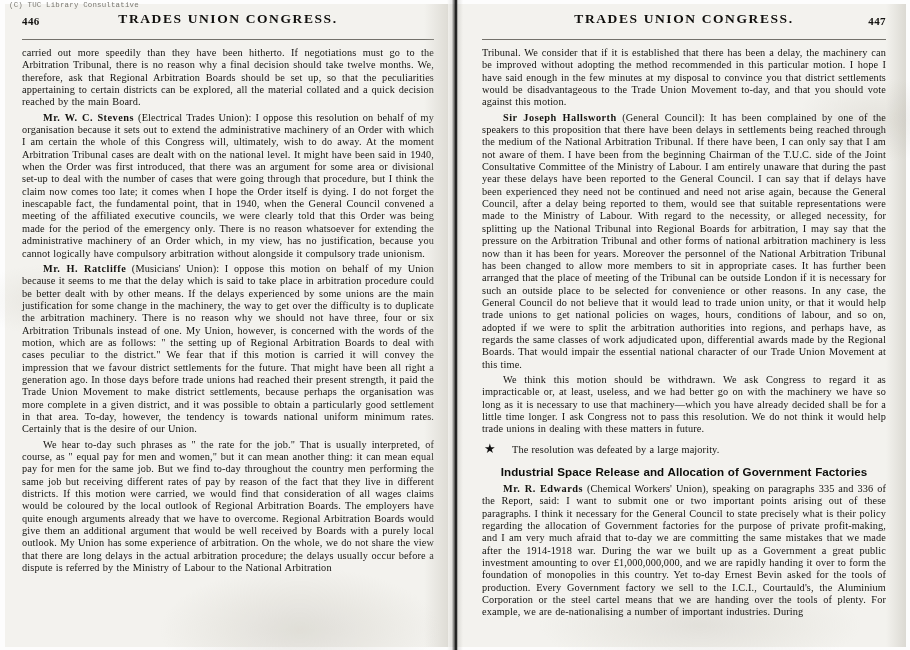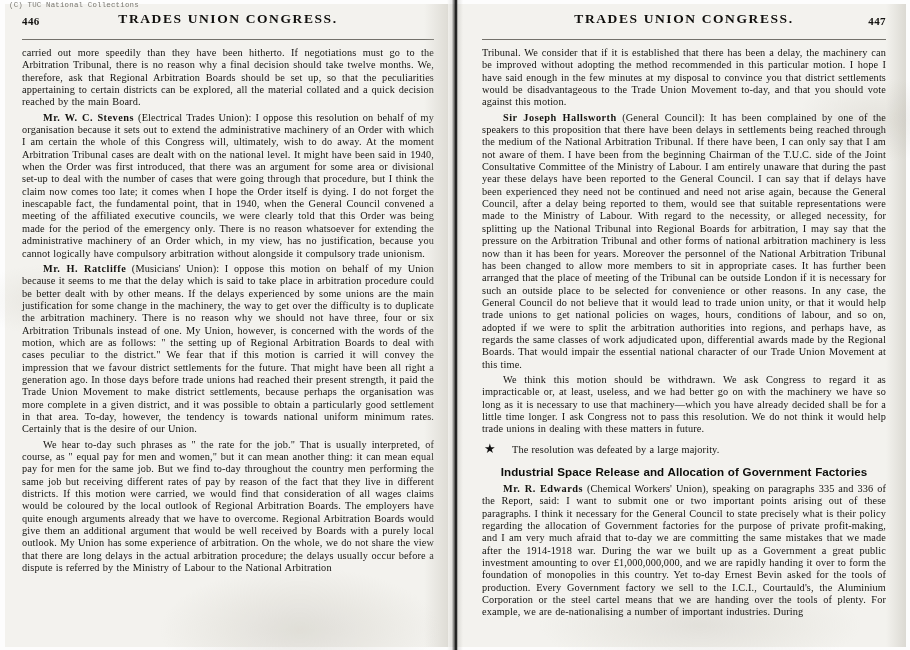--- a/index.html
+++ b/index.html
@@ -263,14 +263,14 @@
   <div class="gutter"></div>
   <div class="gutter-line"></div>
 
   <div class="grain"></div>
 
   <div class="bed top"></div>
   <div class="bed bottom"></div>
   <div class="bed l"></div>
   <div class="bed r"></div>
 
-  <div class="watermark">(C) TUC National Collections</div>
+  <div class="watermark">(C) TUC Library Consultative</div>
 </div>
 
 </body></html>

